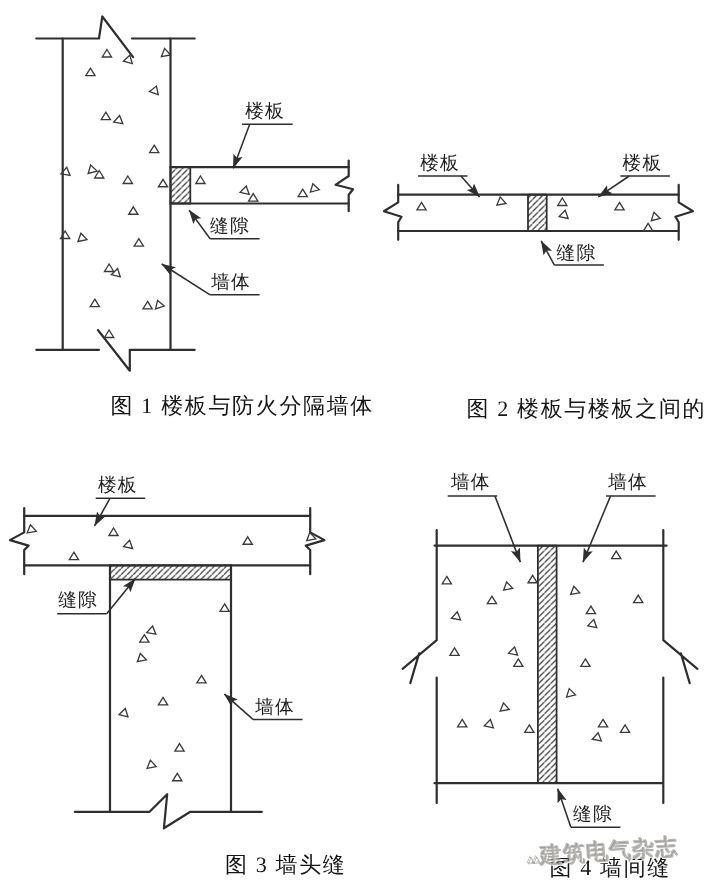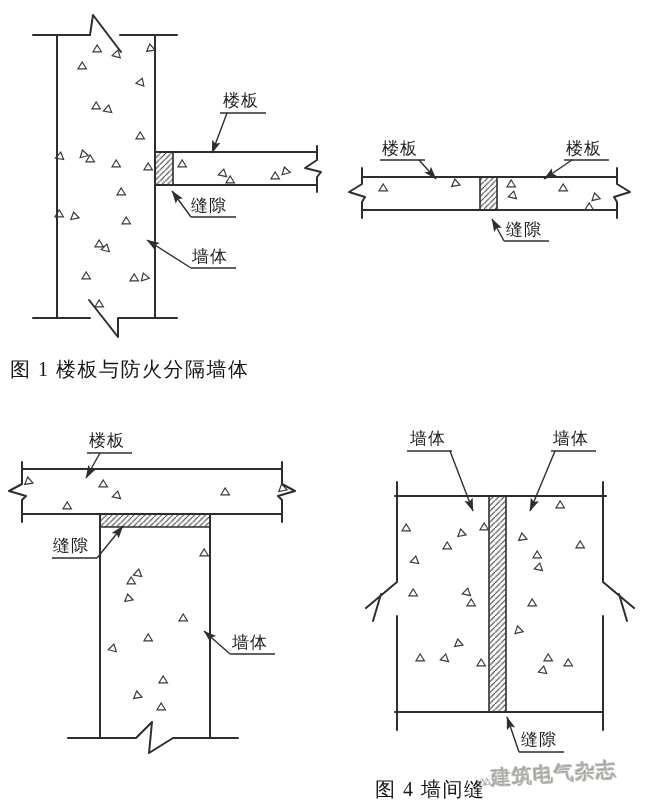--- a/index.html
+++ b/index.html
@@ -1,20 +1,20 @@
 <!DOCTYPE html>
 <html><head>
 <meta charset="utf-8">
 <style>
   html,body{margin:0;padding:0;background:#ffffff;}
   #page{position:relative;width:646px;height:811px;background:#ffffff;overflow:hidden;
         font-family:"Liberation Serif","DejaVu Serif",serif;}
   #page svg{position:absolute;left:0;top:0;}
   .lbl{position:absolute;font-size:17px;letter-spacing:1px;color:#1c1c1c;white-space:nowrap;line-height:1;}
-  .cap{position:absolute;font-size:20px;letter-spacing:1.5px;color:#151515;text-align:left;white-space:nowrap;line-height:1.2;}
+  .cap{position:absolute;font-size:20px;letter-spacing:1.5px;color:#151515;text-align:right;white-space:nowrap;line-height:1.2;}
   .wm{position:absolute;left:479px;top:760px;width:170px;transform:rotate(-4deg);
       font-size:20px;font-weight:bold;letter-spacing:1px;white-space:nowrap;
       color:rgba(140,138,132,0.62);
       text-shadow:1px 1px 0 rgba(255,255,255,0.9),-1px -1px 0 rgba(110,108,104,0.45);
       font-family:"Liberation Sans","DejaVu Sans",sans-serif;}
   .wm .logo{font-size:14px;letter-spacing:-2px;margin-right:2px;}
 </style>
 </head>
 <body>
 
@@ -190,19 +190,21 @@
 
 <div class="lbl" style="left:89px;top:432px">楼板</div>
 <div class="lbl" style="left:53px;top:537px">缝隙</div>
 <div class="lbl" style="left:232px;top:634px">墙体</div>
 
 <div class="lbl" style="left:410px;top:430px">墙体</div>
 <div class="lbl" style="left:553px;top:430px">墙体</div>
 <div class="lbl" style="left:521px;top:731px">缝隙</div>
 
 <div class="cap" style="left:10px;top:357px;width:330px">图 1  楼板与防火分隔墙体</div>
+<div class="cap" style="left:350px;top:360px;width:292px">图 2  楼板与楼板之间的</div>
+<div class="cap" style="left:15px;top:775px;width:300px">图 3  墙头缝</div>
 <div class="cap" style="left:375px;top:777px;width:235px">图 4  墙间缝</div>
 
 <div class="wm">
   <span class="logo">▵▵</span><span>建筑电气杂志</span>
 </div>
 
 </div>
 
 </body></html>

